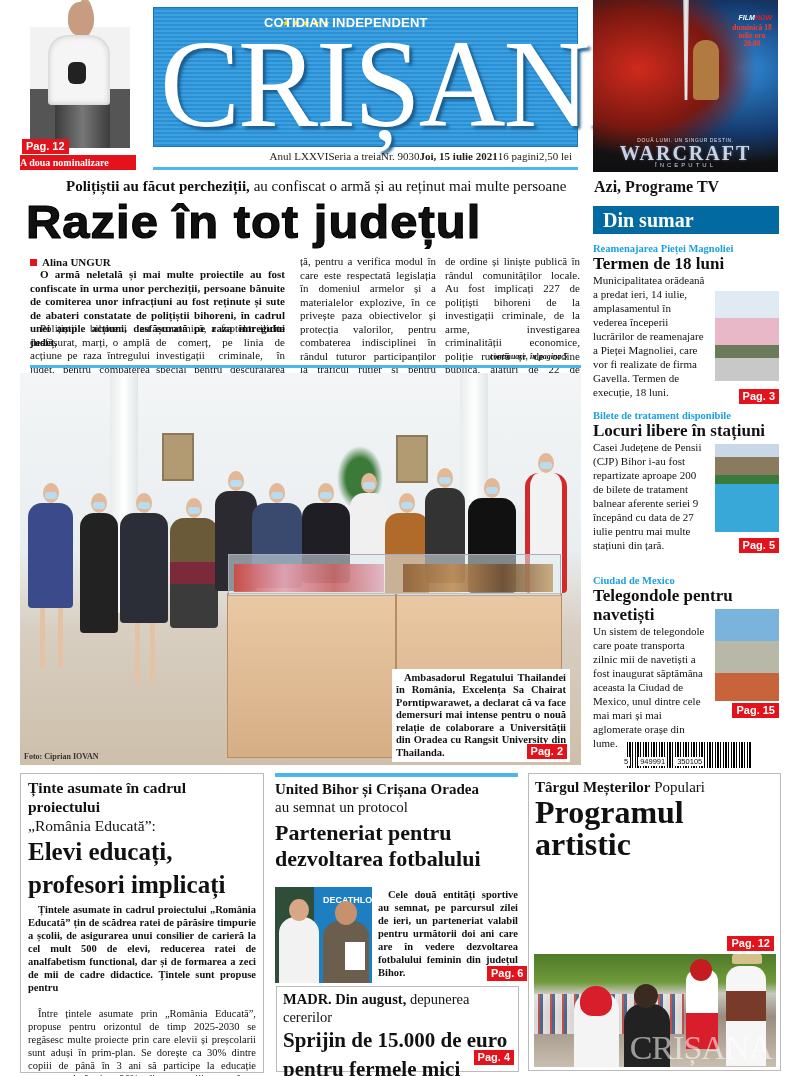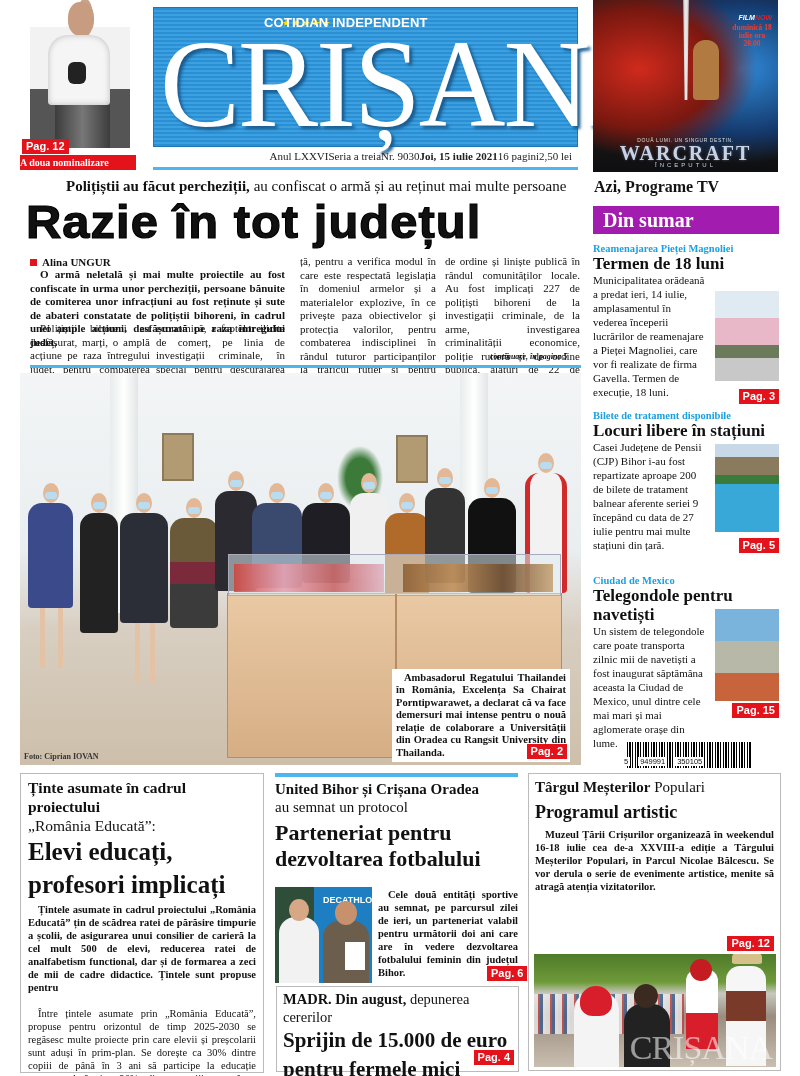--- a/index.html
+++ b/index.html
@@ -39,21 +39,21 @@
   #ad-poster .sword { position:absolute; left: 86px; top: 0; width: 14px; height: 100px; background: linear-gradient(90deg,#888,#eee,#888); clip-path: polygon(30% 0,70% 0,60% 100%,40% 100%); }
   #ad-poster .figure { position:absolute; left: 100px; top: 40px; width: 26px; height: 60px; background: #b07a40; border-radius: 12px 12px 4px 4px; }
   #ad-poster .channel { position:absolute; right: 6px; top: 14px; font-family:"Liberation Sans",sans-serif; font-size: 7px; font-weight:bold; color:#fff; font-style: italic; }
   #ad-poster .channel span { color:#e52020; }
   #ad-poster .airing { position:absolute; right: 6px; top: 24px; width: 40px; text-align:center; font-size: 7.5px; line-height: 8px; color: #ff3a28; font-weight:bold; }
   #ad-poster .tagline { position:absolute; left:0; width:100%; top:137px; text-align:center; color:#ddd; font-family:"Liberation Sans",sans-serif; font-size: 5px; letter-spacing: 0.6px; }
   #ad-poster .title { position:absolute; left:0; width:100%; top:142px; text-align:center; color:#c7d3e6; font-family:"Liberation Serif",serif; font-weight:bold; font-size: 20px; letter-spacing: 2px; text-shadow: 0 0 3px #556; }
   #ad-poster .subtitle { position:absolute; left:0; width:100%; top:162px; text-align:center; color:#c7d3e6; font-family:"Liberation Sans",sans-serif; font-size: 6px; letter-spacing: 3px; }
 
   #tv-label { left: 594px; top: 178px; font-size: 16px; font-weight: bold; }
-  #summary-header { left: 593px; top: 206px; width: 186px; height: 28px; background: #a21caf; color:#fff; font-size: 20px; font-weight: bold; padding-left: 10px; line-height: 28px; }
+  #summary-header { left: 593px; top: 206px; width: 186px; height: 28px; background: #0369a1; color:#fff; font-size: 20px; font-weight: bold; padding-left: 10px; line-height: 28px; }
 
   .sum-item { position: absolute; left: 593px; width: 186px; }
   .sum-kicker { color: #1ba1e2; font-weight: bold; font-size: 10.5px; }
   .sum-title { font-weight: bold; font-size: 17px; line-height: 19px; }
   .sum-body { font-size: 11px; line-height: 14px; width: 112px; display: inline-block; vertical-align: top; }
   .sum-thumb { position: absolute; right: 0; width: 64px; }
   .sum-pag { position: absolute; right: 0; }
 
   
   #kicker { left: 30px; top: 178px; font-size: 15px; color: #111; }
@@ -119,21 +119,21 @@
 
   #box-madr { left: 276px; top: 986px; width: 243px; height: 86px; padding: 3px 6px; }
   #box-madr .k { font-size: 14.5px; line-height: 18px; }
   #box-madr .k b { font-weight: bold; }
   #box-madr .h { font-size: 21px; font-weight:bold; line-height: 29px; }
   #box-madr .pag { position:absolute; right: 4px; bottom: 6px; }
 
   #box-fair { left: 528px; top: 773px; width: 253px; height: 298px; padding: 4px 6px; }
   #box-fair .k { font-size: 15px; line-height: 18px; }
   #box-fair .k b { font-weight:bold; }
-  #box-fair .h { font-size: 18px; font-weight:bold; line-height: 32px; }
+  #box-fair .h { font-size: 32px; font-weight:bold; line-height: 32px; }
   #box-fair .b { font-size: 10.5px; line-height: 13px; font-weight:bold; }
   #box-fair .pag { position:absolute; right: 6px; top: 162px; }
   #fair-photo { position:absolute; left: 5px; top: 180px; width: 242px; height: 113px; overflow: hidden;
     background: linear-gradient(180deg, #4f7a2a 0%, #6f9a3a 25%, #c8c8c0 35%, #9a8d80 55%, #c9bfb0 100%); }
   #fair-photo .crowd { position:absolute; left:0; top: 40px; width: 150px; height: 40px; background: repeating-linear-gradient(90deg, #e8e8e8 0 4px, #c04040 4px 6px, #3a5a8a 6px 9px, #eee 9px 12px); opacity:.8; }
   #fair-photo .dancer1 { position:absolute; left: 40px; top: 38px; width: 45px; height: 75px; background:#f4f4f4; border-radius: 18px 18px 0 0; }
   #fair-photo .dancer1::before { content:""; position:absolute; left: 6px; top: -6px; width: 32px; height: 30px; background:#d81e2a; border-radius: 50% 50% 40% 40%; }
   #fair-photo .dancer2 { position:absolute; left: 90px; top: 50px; width: 46px; height: 63px; background:#222; border-radius: 18px 18px 0 0; }
   #fair-photo .dancer2::before { content:""; position:absolute; left: 10px; top: -20px; width: 24px; height: 24px; background:#3b2a20; border-radius: 50%; }
   #fair-photo .dancer3 { position:absolute; left: 152px; top: 15px; width: 32px; height: 80px; background: linear-gradient(180deg,#fff 0 55%,#d81e2a 55% 100%); border-radius: 12px 12px 0 0; }
@@ -328,23 +328,20 @@
 
 <div class="box" id="box-madr">
   <div class="k"><b>MADR. Din august,</b><span> depunerea cererilor</span></div>
   <div class="h">Sprijin de 15.000 de euro pentru fermele mici</div>
   <span class="pag">Pag. 4</span>
 </div>
 
 <div class="box" id="box-fair">
   <div class="k"><b>Târgul Meșterilor</b><span> Populari</span></div>
   <div class="h">Programul artistic</div>
-  <div class="b justify">
-      <p>Muzeul Țării Crișurilor organizează în weekendul 16-18 iulie cea de-a XXVIII-a ediție a Târgului Meșterilor Populari, în Parcul Nicolae Bălcescu. Se vor derula o serie de evenimente artistice, menite să atragă atenția vizitatorilor.</p>
-    </div>
   <span class="pag">Pag. 12</span>
   <div id="fair-photo">
     <div class="crowd"></div>
     <div class="dancer3"></div>
     <div class="dancer4"></div>
     <div class="dancer1"></div>
     <div class="dancer2"></div>
     <div class="watermark">CRIȘANA</div>
   </div>
 </div>

